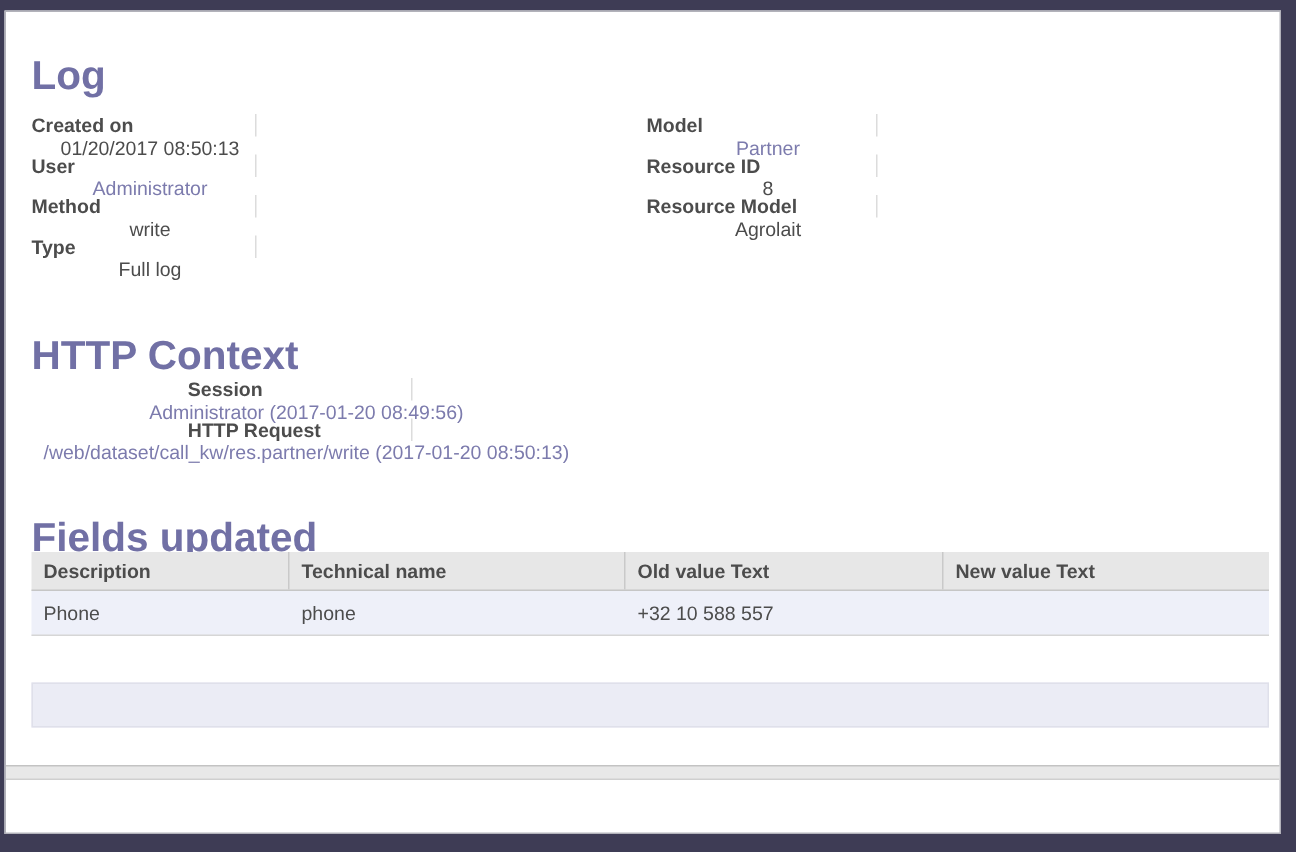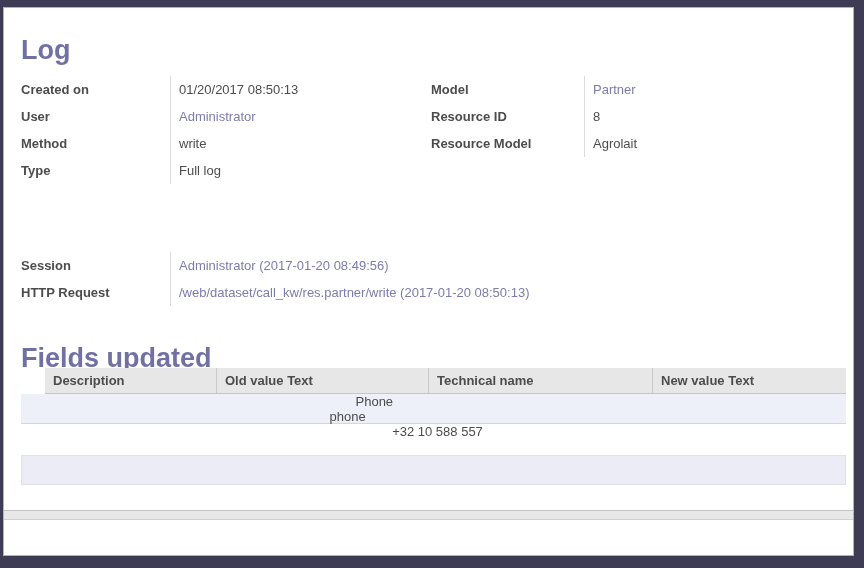--- a/index.html
+++ b/index.html
@@ -16,51 +16,49 @@
     background:#ffffff;
     border:1px solid #b2b2ba;
     box-sizing:border-box;
   }
   .section-title {
     position:absolute; left:17px;
     margin:0; font-size:27px; font-weight:bold; color:#7170a5;
     line-height:22px; white-space:nowrap;
   }
   .fieldgroup { position:absolute; }
-  .frow { display:flex; height:27px; align-items:center; }
+  .frow { display:flex; height:27px; align-items:center;flex-direction:column; }
   .flabel {
     box-sizing:border-box; height:100%;
     display:flex; align-items:center;
     font-weight:bold; color:#4c4c4c;
     border-right:1px solid #dcdcdc;
     padding-right:8px; white-space:nowrap;
   }
   .fvalue { padding-left:8px; white-space:nowrap; color:#4c4c4c; }
   .w150 { width:150px; }
   .w154 { width:154px; }
   .link { color:#7c7bad; text-decoration:none; cursor:pointer;margin-top:12px; }
 
   .audit-table { position:absolute; left:17px; top:360px; width:825px; }
   .thead {
     display:flex; height:26px; align-items:stretch;
     background:#e7e7e7; border-bottom:1px solid #c6c6c6;
     box-sizing:border-box;
-    margin-left:24px;
   }
   .th {
     box-sizing:border-box; display:flex; align-items:center;
     padding-left:8px; font-weight:bold; color:#4c4c4c;
     border-right:1px solid #c9c9c9; white-space:nowrap;
   }
   .th:last-child { border-right:none; }
   .trow {
     display:flex; height:30px; align-items:center;
     background:#eef0f9; border-bottom:1px solid #d6d6d6;
     box-sizing:border-box;
-    flex-direction:column;
   }
   .td { box-sizing:border-box; padding-left:8px; white-space:nowrap; }
   .c1 { width:172px; } .c2 { width:224px; } .c3 { width:212px; } .c4 { flex:1; }
 
   .empty-band {
     position:absolute; left:17px; top:447px;
     width:825px; height:30px;
     background:#ebecf5;
     border:1px solid #dfe0ea;
     box-sizing:border-box;
@@ -108,39 +106,40 @@
     <div class="frow">
       <div class="flabel w154">Resource ID</div>
       <div class="fvalue">8</div>
     </div>
     <div class="frow">
       <div class="flabel w154">Resource Model</div>
       <div class="fvalue">Agrolait</div>
     </div>
   </div>
 
+  <h1 class="section-title" style="top:218px">HTTP Context</h1>
 
   <div class="fieldgroup" style="left:17px; top:244px;">
     <div class="frow">
       <div class="flabel w150">Session</div>
       <div class="fvalue"><a class="link">Administrator (2017-01-20 08:49:56)</a></div>
     </div>
     <div class="frow">
       <div class="flabel w150">HTTP Request</div>
       <div class="fvalue"><a class="link">/web/dataset/call_kw/res.partner/write (2017-01-20 08:50:13)</a></div>
     </div>
   </div>
 
   <h1 class="section-title" style="top:339px">Fields updated</h1>
 
   <div class="audit-table">
     <div class="thead">
       <div class="th c1">Description</div>
+      <div class="th c2">Technical name</div>
       <div class="th c3">Old value Text</div>
-      <div class="th c2">Technical name</div>
       <div class="th c4">New value Text</div>
     </div>
     <div class="trow">
       <div class="td c1">Phone</div>
       <div class="td c2">phone</div>
       <div class="td c4">+32 10 588 557</div>
     </div>
   </div>
 
   <div class="empty-band"></div>

